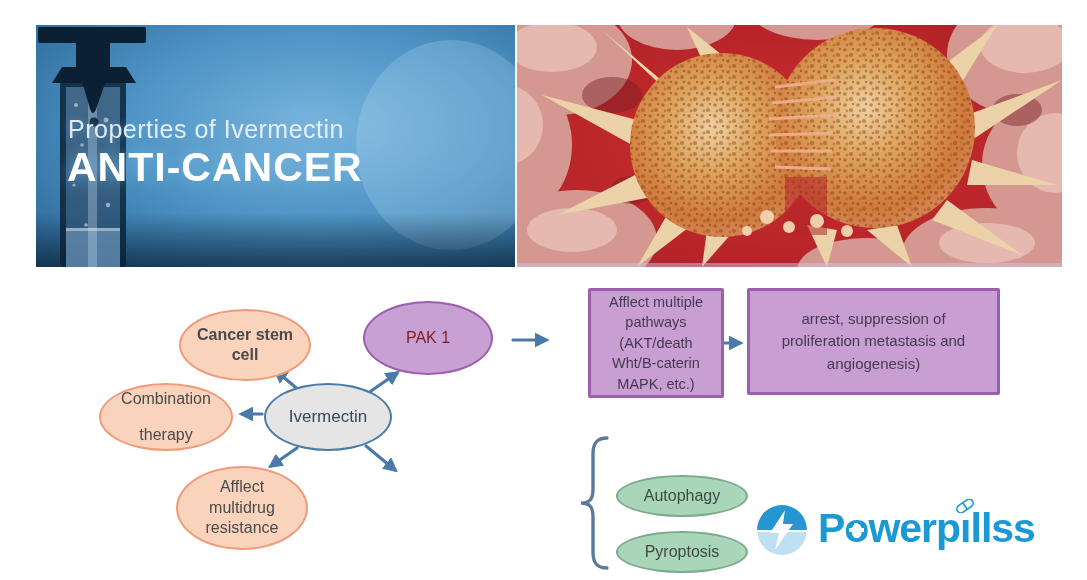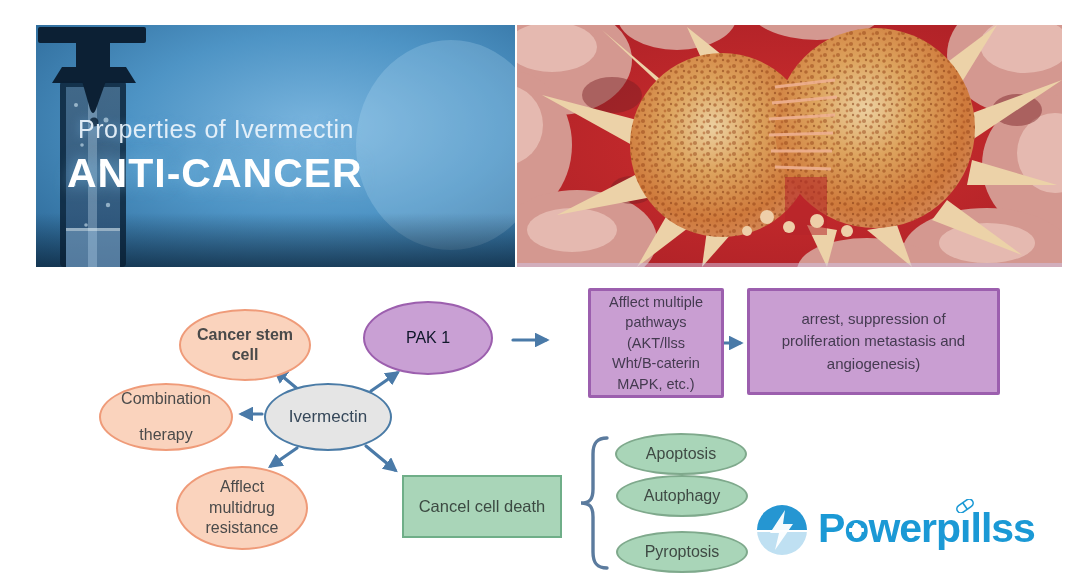--- a/index.html
+++ b/index.html
@@ -3,34 +3,34 @@
 <meta charset="utf-8">
 <style>
   html,body{margin:0;padding:0;background:#ffffff;}
   .page{position:relative;width:1087px;height:580px;background:#ffffff;overflow:hidden;
         font-family:"Liberation Sans",sans-serif;}
   
   .banner-left{position:absolute;left:36px;top:25px;width:479px;height:242px;overflow:hidden;}
   .banner-left svg{display:block;width:100%;height:100%;}
   .banner-text{position:absolute;left:31px;top:90px;z-index:3;color:#fff;}
   .banner-kicker{font-size:25px;font-weight:400;letter-spacing:.5px;color:#e9f3fb;opacity:.95;
-                 padding-left:11px;text-shadow:0 0 10px rgba(110,170,215,.7);}
-  .banner-title{font-size:41px;font-weight:800;letter-spacing:1px;color:#ffffff;margin-top:6px;
+                 padding-left:1px;text-shadow:0 0 10px rgba(110,170,215,.7);}
+  .banner-title{font-size:41px;font-weight:800;letter-spacing:1px;color:#ffffff;margin-top:0;
                 text-shadow:0 0 16px rgba(120,185,225,.75);}
   .banner-right{position:absolute;left:517px;top:25px;width:545px;height:242px;overflow:hidden;}
   .banner-right svg{display:block;width:100%;height:100%;}
   
   .arrows-svg{position:absolute;left:0;top:0;width:1087px;height:580px;z-index:1;}
   .node{position:absolute;z-index:2;display:flex;flex-direction:column;align-items:center;
         justify-content:center;text-align:center;font-size:16px;line-height:1.28;color:#4a4a4a;
         box-sizing:border-box;}
   .ellipse{border-radius:50%;}
   .peach{background:#fad3bd;border:2.5px solid #ef9b79;}
   .blue{background:#e5e5e5;border:2.5px solid #4a7ba6;color:#36485a;font-size:17px;}
-  .purple{background:#c9a0d4;border:2.5px solid #9c5fae;color:#0f172a;}
+  .purple{background:#c9a0d4;border:2.5px solid #9c5fae;color:#7f1d1d;}
   .purple-box{background:#c99ed2;border:3px solid #9c5fae;color:#443a50;font-size:14.5px;
               line-height:1.42;border-radius:2px;}
   .green-box{background:#a9d5b8;border:2.5px solid #6fae88;color:#3c4a42;font-size:16.5px;}
   .green{background:#a9d5b8;border:2px solid #7fa98c;color:#3f4a44;}
   
   .logo{position:absolute;left:757px;top:505px;z-index:2;display:flex;align-items:center;}
   .logo-icon{width:50px;height:50px;}
   .logo-text{margin-left:11px;font-size:41px;font-weight:800;color:#1b99d5;letter-spacing:-1px;
              line-height:1;display:flex;align-items:baseline;position:relative;top:-2px;}
   .logo-o-wrap{position:relative;display:inline-block;}
@@ -214,34 +214,32 @@
     <div>resistance</div>
   </div>
 
   <div class="node ellipse blue" style="left:264px;top:383px;width:128px;height:68px;">Ivermectin</div>
 
   <div class="node ellipse purple" style="left:363px;top:301px;width:130px;height:74px;">PAK 1</div>
 
   <div class="node purple-box" style="left:588px;top:288px;width:136px;height:110px;">
     <div>Afflect multiple</div>
     <div>pathways</div>
-    <div>(AKT/llss</div>
+    <div>(AKT/death</div>
     <div>Wht/B-caterin</div>
     <div>MAPK, etc.)</div>
   </div>
 
   <div class="node purple-box" style="left:747px;top:288px;width:253px;height:107px;font-size:15px;line-height:1.5;">
     <div>arrest, suppression of</div>
     <div>proliferation metastasis and</div>
     <div>angiogenesis)</div>
   </div>
 
-  <div class="node green-box" style="left:402px;top:475px;width:160px;height:63px;">Cancel cell death</div>
-
-  <div class="node ellipse green" style="left:615px;top:433px;width:132px;height:42px;">Apoptosis</div>
+
 
   <div class="node ellipse green" style="left:616px;top:475px;width:132px;height:42px;">Autophagy</div>
 
   <div class="node ellipse green" style="left:616px;top:531px;width:132px;height:42px;">Pyroptosis</div>
 
   <div class="logo">
     <svg class="logo-icon" viewBox="0 0 50 50">
       <defs>
           <clipPath id="logoClip">
             <circle cx="25" cy="25" r="25"></circle>

